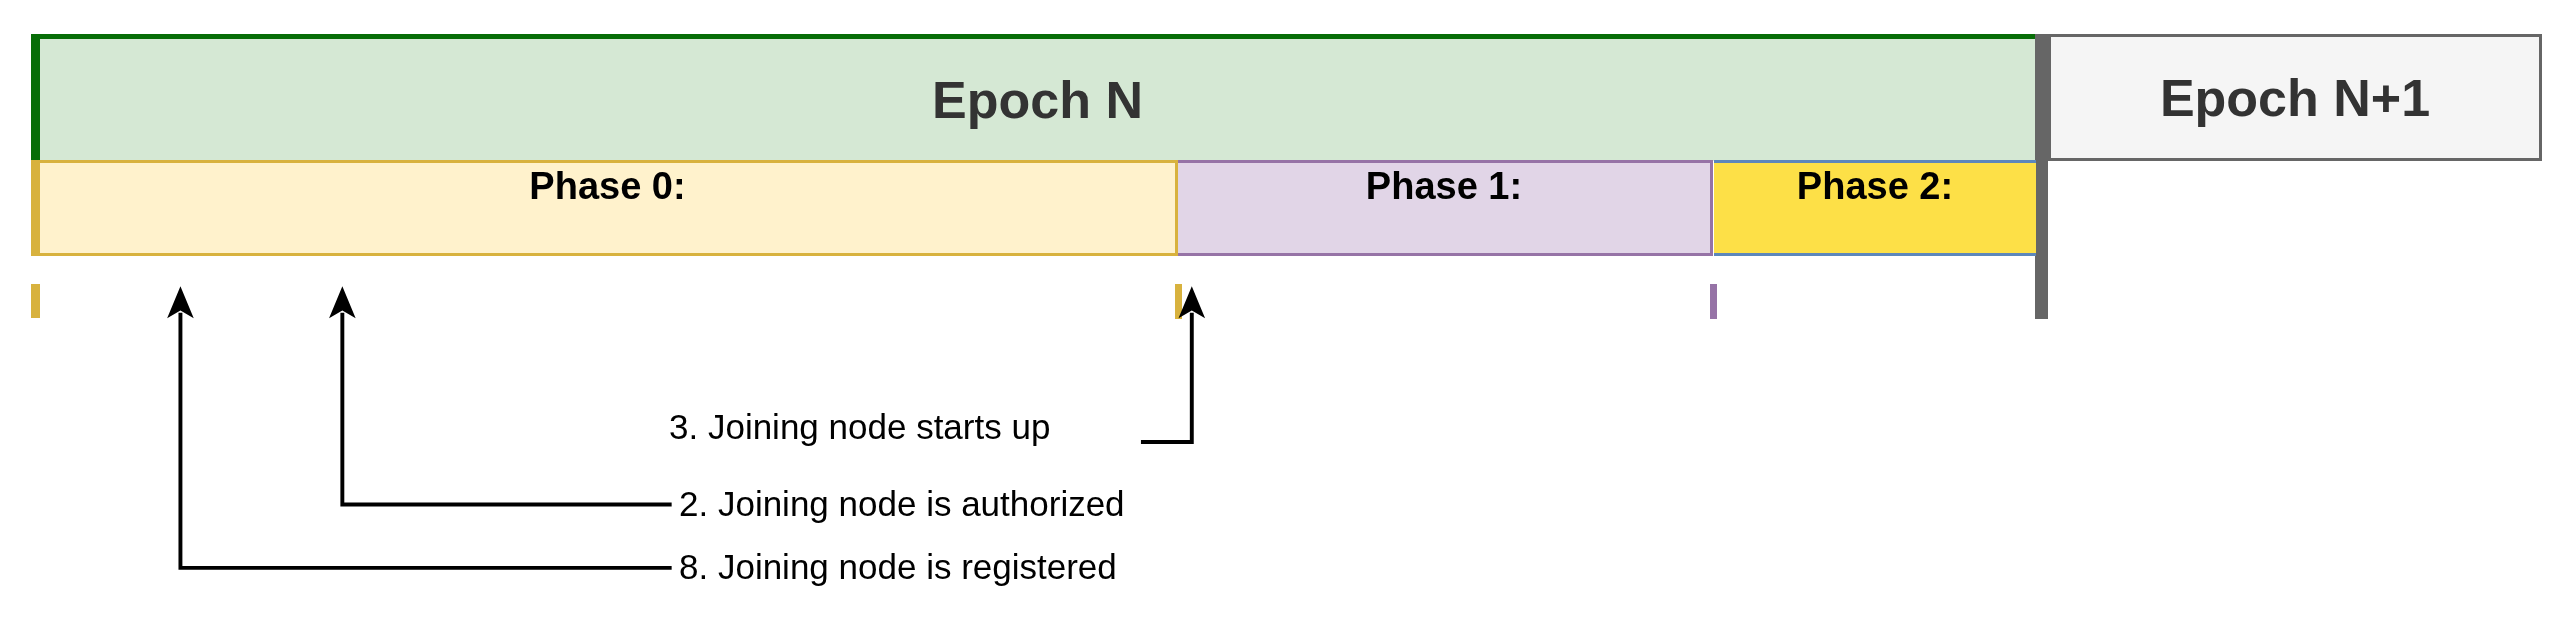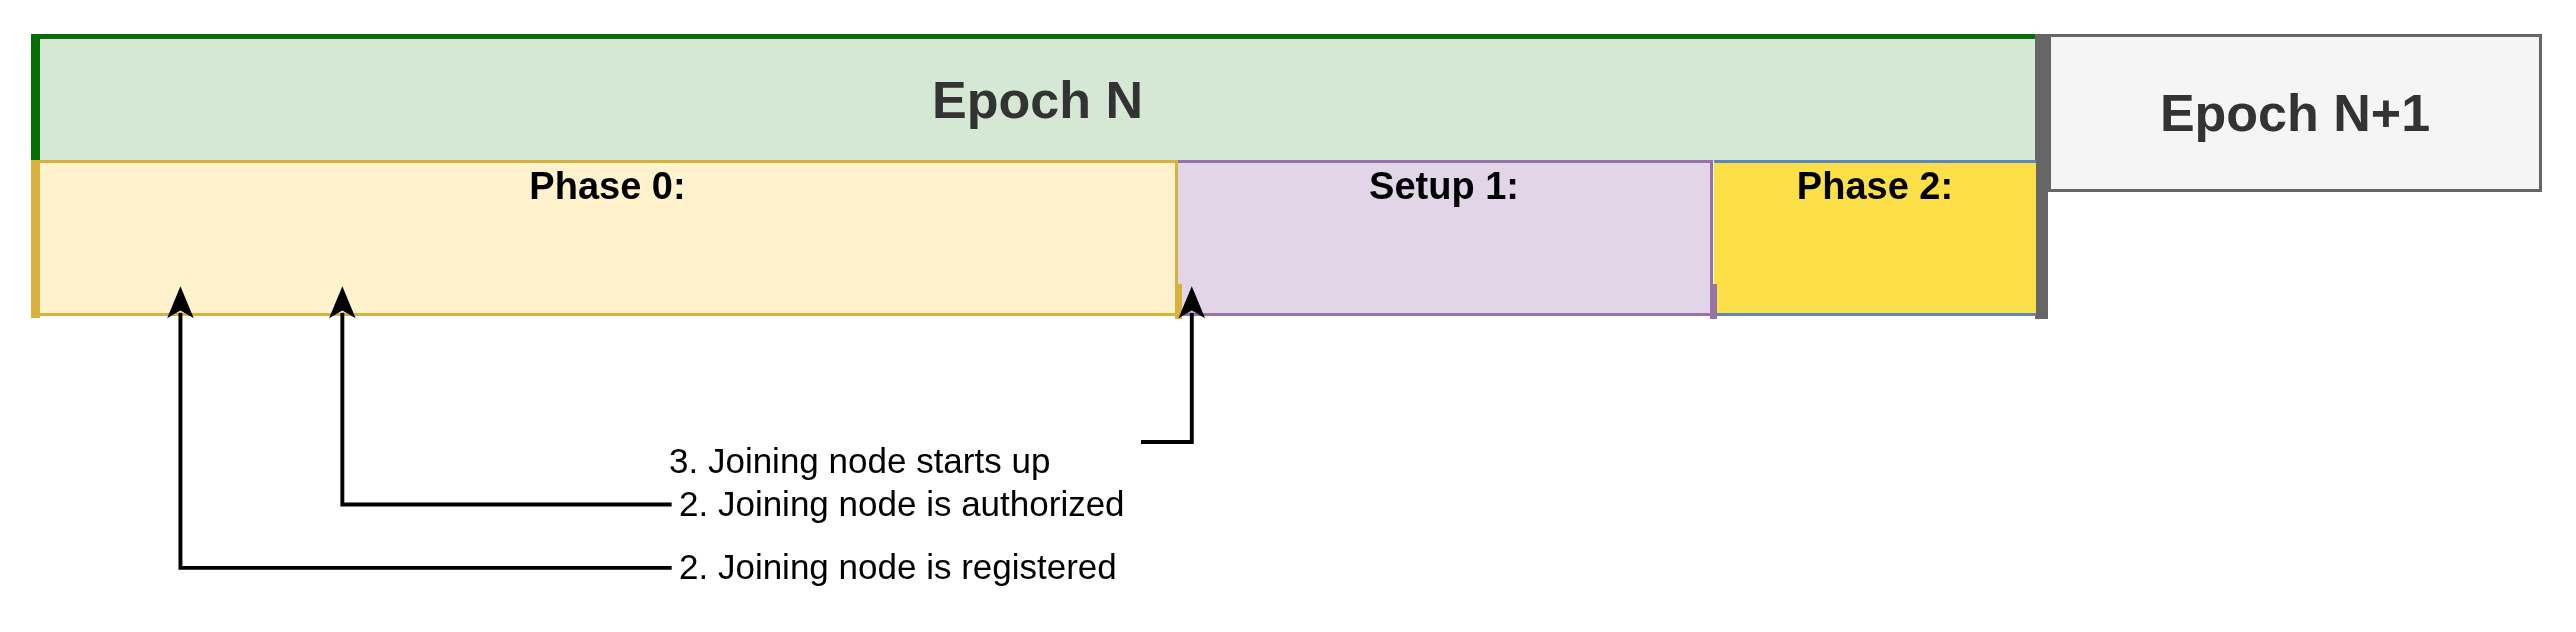--- a/index.html
+++ b/index.html
@@ -15,36 +15,36 @@
 
   
   .epoch-n {
     left:31px; top:34px; width:2004px; height:127px;
     background:#d5e8d4;
     border-top:5.5px solid #076d07;
     border-left:9.4px solid #076d07;
     display:flex; align-items:center; justify-content:center;
   }
   .epoch-n1 {
-    left:2048px; top:34px; width:494px; height:158px;
+    left:2048px; top:34px; width:494px; height:127px;
     background:#f5f5f5;
     border:3.9px solid #666666;
     display:flex; align-items:center; justify-content:center;
   }
   .epoch-label {
     font-size:52px; font-weight:bold; color:#333333; white-space:nowrap;
   }
   .divider-bar {
     left:2035px; top:34px; width:12.5px; height:285px;
     background:#666666;
   }
 
   
   .phase {
-    top:160px; height:156px;
+    top:160px; height:96px;
     display:flex; flex-direction:column; align-items:center; justify-content:flex-start;
   }
   .phase-0 {
     left:31px; width:1147px;
     background:#fff2cc;
     border:3.9px solid #d8b23e;
     border-left-width:9.4px;
   }
   .phase-1 {
     left:1178px; width:535px;
@@ -72,21 +72,21 @@
   #arrows { left:0; top:0; width:2576px; height:632px; pointer-events:none; }
 
   
   .event-label {
     position:absolute;
     font-size:35px; color:#000000; white-space:nowrap;
     transform:translateY(-52%);
   }
   .event-1 { left:679px; top:568px; }
   .event-2 { left:679px; top:505px; }
-  .event-3 { left:669px; top:462px; }
+  .event-3 { left:669px; top:428px; }
 </style>
 </head>
 <body>
 
 <div id="canvas">
 
   <div class="abs epoch-n">
     <span class="epoch-label">Epoch N</span>
   </div>
 
@@ -94,21 +94,21 @@
 
   <div class="abs epoch-n1">
     <span class="epoch-label">Epoch N+1</span>
   </div>
 
   <div class="abs phase phase-0">
     <span class="phase-line">Phase 0:</span>
   </div>
 
   <div class="abs phase phase-1">
-    <span class="phase-line">Setup 1:</span>
+    <span class="phase-line">Phase 1:</span>
   </div>
 
   <div class="abs phase phase-2">
     <span class="phase-line">Phase 2:</span>
   </div>
 
   <div class="abs tick-left"></div>
   <div class="abs tick-mid"></div>
   <div class="abs tick-purple"></div>
 
@@ -125,16 +125,16 @@
     </g>
 
     <g>
       <path d="M1458,565 H1523 V400" fill="none" stroke="#000000" stroke-width="5"></path>
       <path d="M1523,366 L1540,407 L1523,397 L1506,407 Z" fill="#000000"></path>
     </g>
   </svg>
 
   <div class="event-label event-3">3. Joining node starts up</div>
   <div class="event-label event-2">2. Joining node is authorized</div>
-  <div class="event-label event-1">2. Joining node is registered</div>
+  <div class="event-label event-1">8. Joining node is registered</div>
 
 </div>
 
 
 </body></html>

